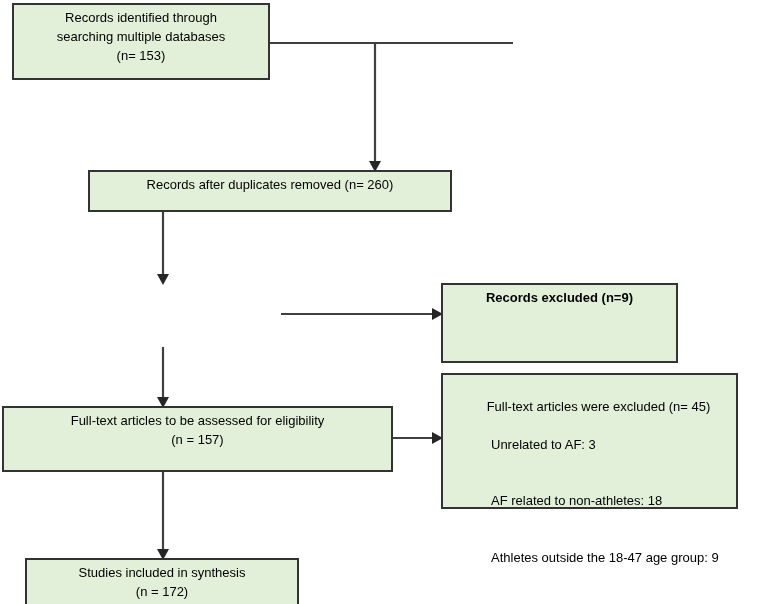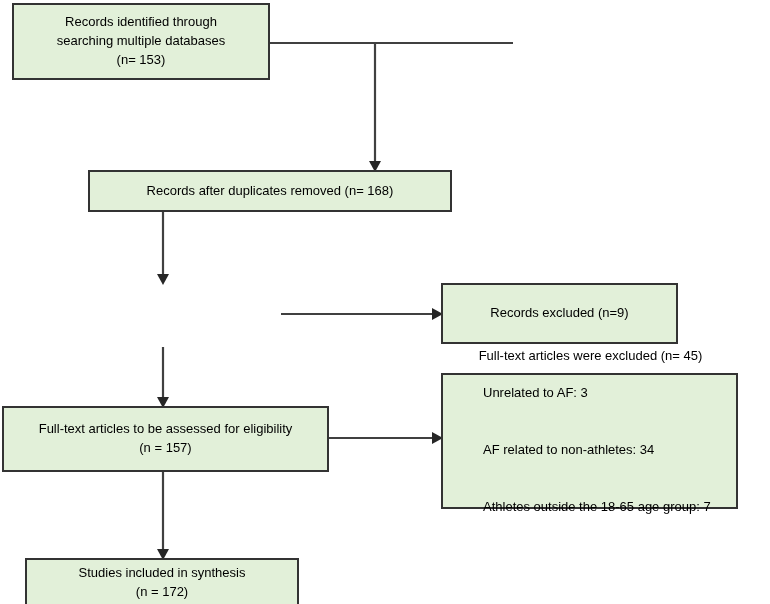--- a/index.html
+++ b/index.html
@@ -14,33 +14,32 @@
     background: #ffffff;
     overflow: hidden;
     font-family: "Liberation Sans", sans-serif;
   }
   .node {
     position: absolute;
     box-sizing: border-box;
     background: #e2f0d9;
     border: 2px solid #333333;
     display: flex;
-    align-items: center;
     justify-content: center;
     text-align: center;
     color: #000000;
     font-size: 13px;
     line-height: 1.45;
     padding: 4px 8px;
   }
   .node .txt { display: block; white-space: pre-line; }
   .node.left-align {
     justify-content: flex-start;
     text-align: left;
-    padding-left: 14px;
+    padding-left: 22px;
   }
   .node.left-align .txt { white-space: pre; }
   .indent { display: block; padding-left: 26px; }
   svg.edges {
     position: absolute;
     left: 0;
     top: 0;
     width: 770px;
     height: 604px;
     overflow: visible;
@@ -80,39 +79,39 @@
   </svg>
 
   <div class="node" style="left:12px; top:3px; width:258px; height:77px;">
     <span class="txt">Records identified through
 searching multiple databases
 (n= 153)</span>
   </div>
 
 
   <div class="node" style="left:88px; top:170px; width:364px; height:42px;">
-    <span class="txt">Records after duplicates removed (n= 168)</span>
+    <span class="txt">Records after duplicates removed (n= 260)</span>
   </div>
 
 
-  <div class="node" style="left:441px; top:283px; width:237px; height:61px;">
+  <div class="node" style="left:441px; top:283px; width:237px; height:80px;font-weight:bold;">
     <span class="txt">Records excluded (n=9)</span>
   </div>
 
-  <div class="node" style="left:2px; top:406px; width:327px; height:66px;">
+  <div class="node" style="left:2px; top:406px; width:391px; height:66px;">
     <span class="txt">Full-text articles to be assessed for eligibility
 (n = 157)</span>
   </div>
 
   <div class="node left-align" style="left:441px; top:373px; width:297px; height:136px;">
     <span class="txt">
       <span>Full-text articles were excluded (n= 45)</span>
       <span class="indent">Unrelated to AF: 3</span>
-      <span class="indent">AF related to non-athletes: 34</span>
-      <span class="indent">Athletes outside the 18-65 age group: 7</span>
+      <span class="indent">AF related to non-athletes: 18</span>
+      <span class="indent">Athletes outside the 18-47 age group: 9</span>
     </span>
   </div>
 
   <div class="node" style="left:25px; top:558px; width:274px; height:50px;">
     <span class="txt">Studies included in synthesis
 (n = 172)</span>
   </div>
 
 </div>
 

